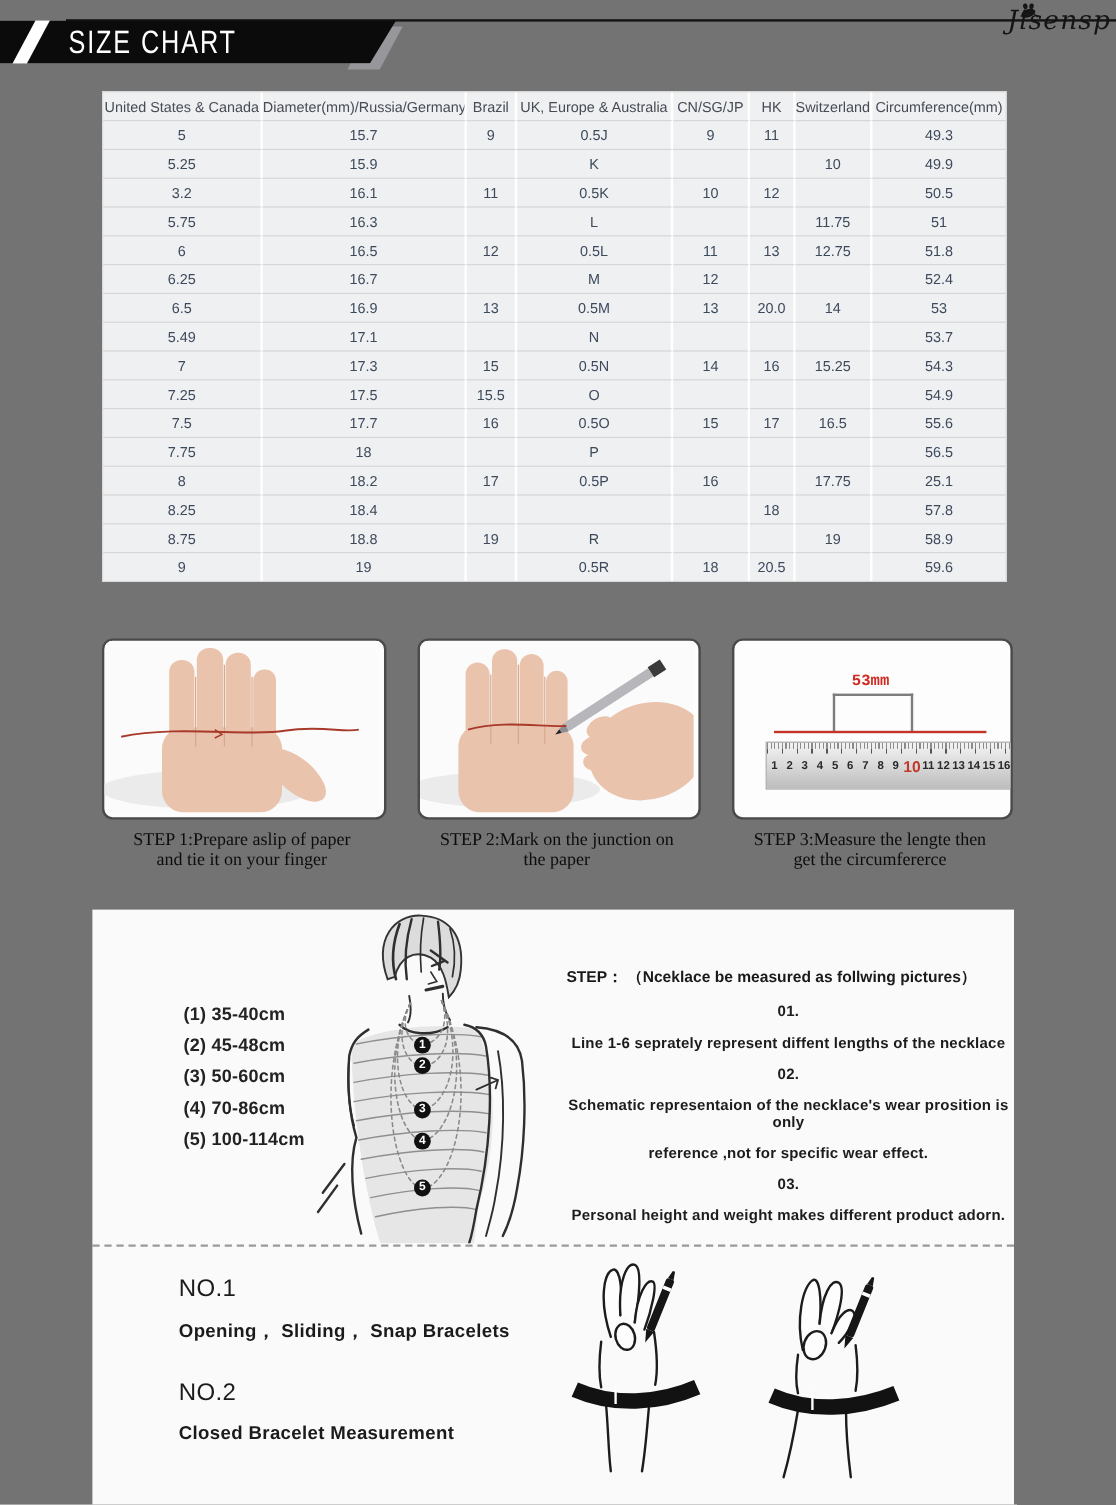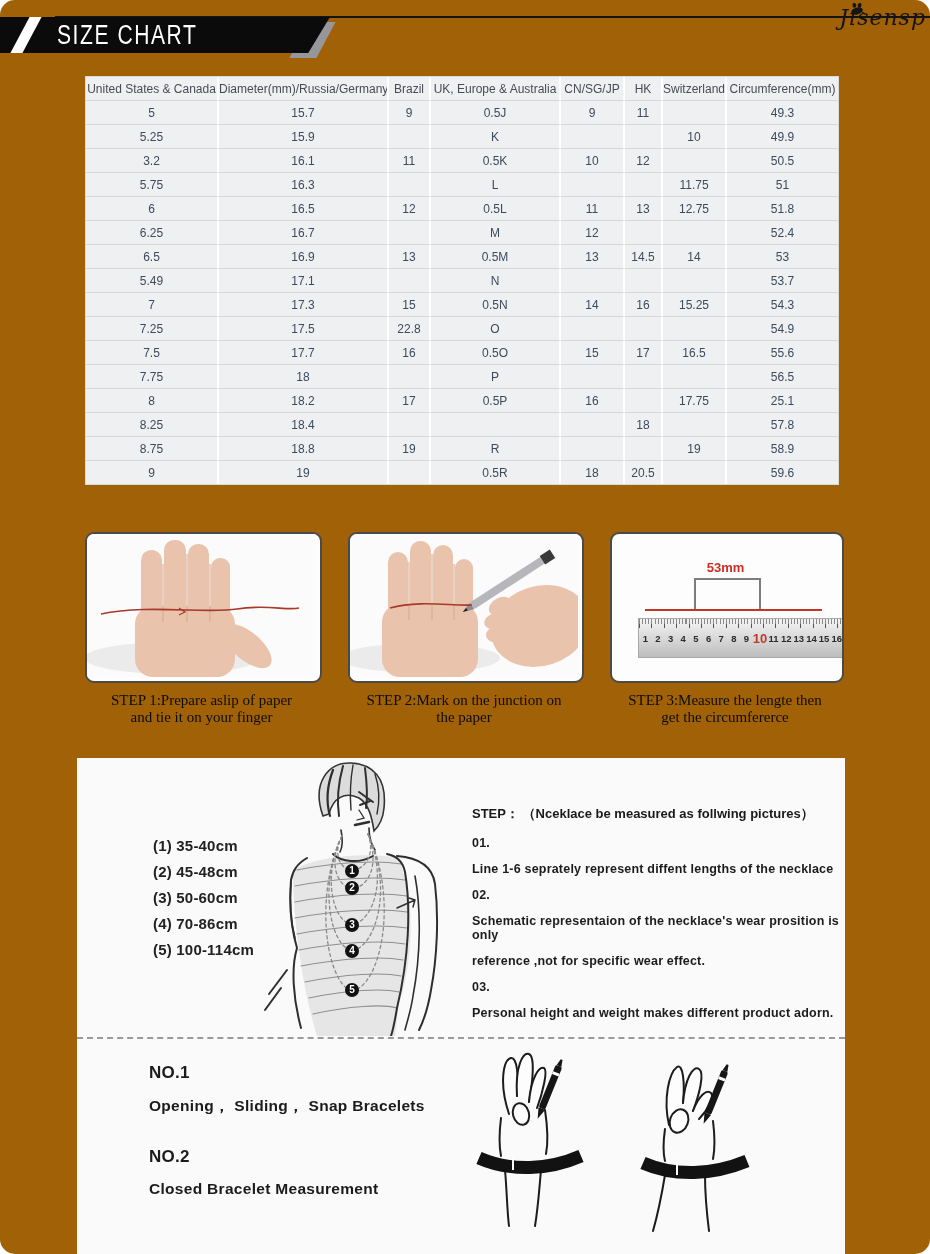--- a/index.html
+++ b/index.html
@@ -1,17 +1,17 @@
 <!DOCTYPE html>
 <html><head>
 <meta charset="utf-8">
 <style>
   html,body{margin:0;padding:0;background:#fff;}
-  .page{position:relative;width:930px;height:1254px;background:#a16207;overflow:hidden;
-        font-family:"Liberation Sans",sans-serif;border-radius:15px;}
+  .page{position:relative;width:930px;height:1254px;background:#737373;overflow:hidden;
+        font-family:"Liberation Sans",sans-serif;}
 
   
   .topline{position:absolute;left:55px;right:0;top:16px;height:2px;background:#141414;}
   .banner-shadow{position:absolute;left:299px;top:22px;width:27px;height:36px;background:#96969b;
                  transform:skewX(-28deg);}
   .banner{position:absolute;left:0;top:17px;width:330px;height:36px;background:#0b0b0b;
           clip-path:polygon(0 0,100% 0,93.4% 100%,0 100%);}
   .banner-slash{position:absolute;left:20px;top:17px;width:12px;height:36px;background:#ffffff;
                 transform:skewX(-28deg);}
   .banner-title{position:absolute;left:57px;top:17px;height:36px;line-height:36px;color:#ffffff;
@@ -36,21 +36,21 @@
   
   .step-box{position:absolute;top:532px;height:147px;background:#fdfdfd;border:2px solid #4a4a4a;
             border-radius:9px;overflow:hidden;}
   .box1{left:85px;width:233px;} .box2{left:348px;width:232px;} .box3{left:610px;width:230px;}
   .step-caption{position:absolute;top:692px;text-align:center;font-family:"Liberation Serif",serif;
                 font-size:15px;color:#0c0c0c;line-height:17px;}
   .cap1{left:85px;width:233px;} .cap2{left:348px;width:232px;} .cap3{left:610px;width:230px;}
 
   
   .m53{position:absolute;left:82px;top:26px;width:63px;text-align:center;color:#cf2b22;
-       font-size:13px;font-weight:bold;}
+       font-size:13px;font-weight:bold;font-family:Liberation Mono, monospace;}
   .bracket{position:absolute;left:82px;top:44px;width:63px;height:30px;
            border-top:2px solid #7d7d7d;border-left:2px solid #7d7d7d;border-right:2px solid #7d7d7d;}
   .redline{position:absolute;left:33px;top:75px;width:177px;height:2px;background:#c53329;}
   .ruler{position:absolute;left:26px;top:84px;width:204px;height:38px;border:1px solid #a9a9a9;
          background:linear-gradient(180deg,#f4f4f4 0%,#d6d6d6 55%,#bdbdbd 100%);}
   .ticks-mm{height:5px;background:repeating-linear-gradient(90deg,#8a8a8a 0,#8a8a8a 1px,transparent 1px,transparent 3.1px);}
   .ticks-cm{height:4px;background:repeating-linear-gradient(90deg,#555 0,#555 1px,transparent 1px,transparent 12.4px);}
   .rnums{display:flex;height:20px;align-items:center;}
   .rnum{flex:1;text-align:center;font-size:9.5px;font-weight:bold;color:#2a2a2a;}
   .rnum.hot{color:#c0392b;font-size:13px;font-weight:bold;}
@@ -58,28 +58,28 @@
   
   .panel{position:absolute;left:77px;top:758px;width:768px;height:496px;background:#fafafa;}
   .divider{position:absolute;left:0;top:279px;width:100%;height:0;border-top:2px dashed #9a9a9a;}
 
   .len-list{position:absolute;left:76px;top:80px;}
   .len-item{font-size:15px;font-weight:bold;color:#222;line-height:16px;margin-bottom:10px;
             letter-spacing:.2px;}
 
   .notes{position:absolute;left:395px;top:47px;width:370px;}
   .note-heading{font-size:13px;font-weight:bold;color:#1a1a1a;margin-bottom:13px;}
-  .note-line{font-size:12.5px;font-weight:bold;color:#1c1c1c;margin-bottom:12px;letter-spacing:.2px;}
+  .note-line{font-size:12.5px;font-weight:bold;color:#1c1c1c;margin-bottom:12px;letter-spacing:.2px;text-align:center;}
 
   .figure-svg{position:absolute;left:170px;top:0;}
   .marker{position:absolute;left:268px;width:14px;height:14px;background:#111;border-radius:50%;
           color:#fff;font-size:10px;font-weight:bold;text-align:center;line-height:14px;}
 
   .bracelet-text{position:absolute;left:72px;top:305px;}
-  .br-title{font-size:17px;font-weight:bold;color:#1b1b1b;margin-bottom:13px;letter-spacing:.3px;}
+  .br-title{font-size:20px;font-weight:normal;color:#1b1b1b;margin-bottom:13px;letter-spacing:.3px;}
   .br-line{font-size:15.5px;font-weight:bold;color:#1b1b1b;margin-bottom:13px;letter-spacing:.3px;}
   .br-gap{height:17px;}
 
   .hand1{position:absolute;left:392px;top:292px;}
   .hand2{position:absolute;left:558px;top:297px;}
 </style>
 </head>
 <body>
 
 <div class="page">
@@ -182,21 +182,21 @@
           <td></td>
           <td></td>
           <td>52.4</td>
         </tr>
         <tr>
           <td>6.5</td>
           <td>16.9</td>
           <td>13</td>
           <td>0.5M</td>
           <td>13</td>
-          <td>14.5</td>
+          <td>20.0</td>
           <td>14</td>
           <td>53</td>
         </tr>
         <tr>
           <td>5.49</td>
           <td>17.1</td>
           <td></td>
           <td>N</td>
           <td></td>
           <td></td>
@@ -209,21 +209,21 @@
           <td>15</td>
           <td>0.5N</td>
           <td>14</td>
           <td>16</td>
           <td>15.25</td>
           <td>54.3</td>
         </tr>
         <tr>
           <td>7.25</td>
           <td>17.5</td>
-          <td>22.8</td>
+          <td>15.5</td>
           <td>O</td>
           <td></td>
           <td></td>
           <td></td>
           <td>54.9</td>
         </tr>
         <tr>
           <td>7.5</td>
           <td>17.7</td>
           <td>16</td>

